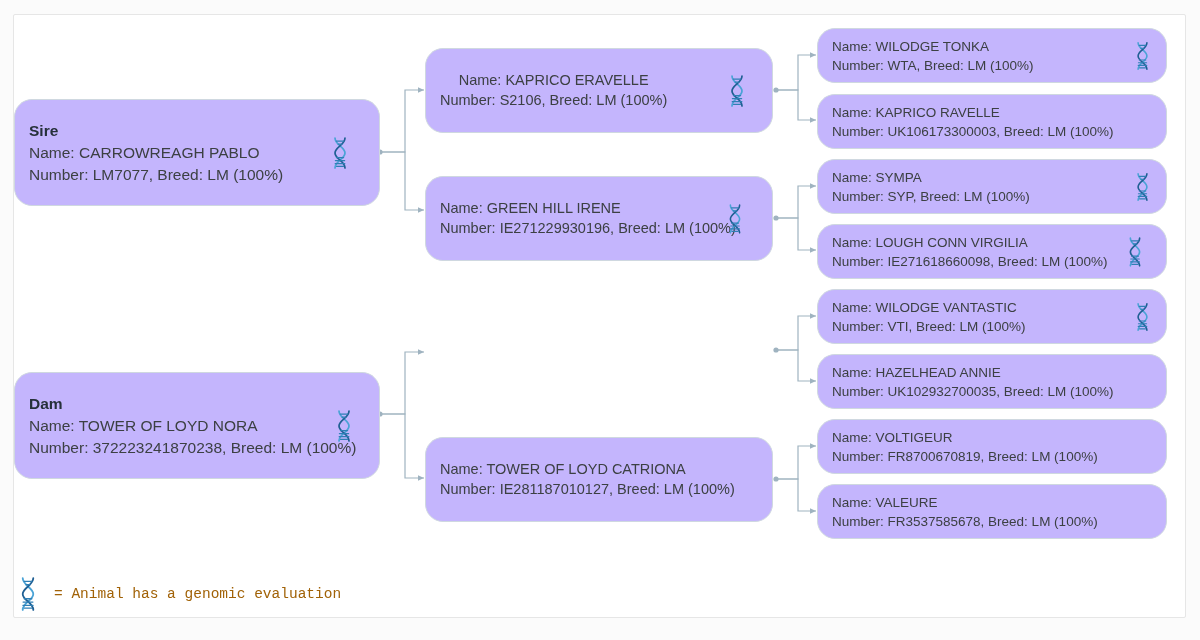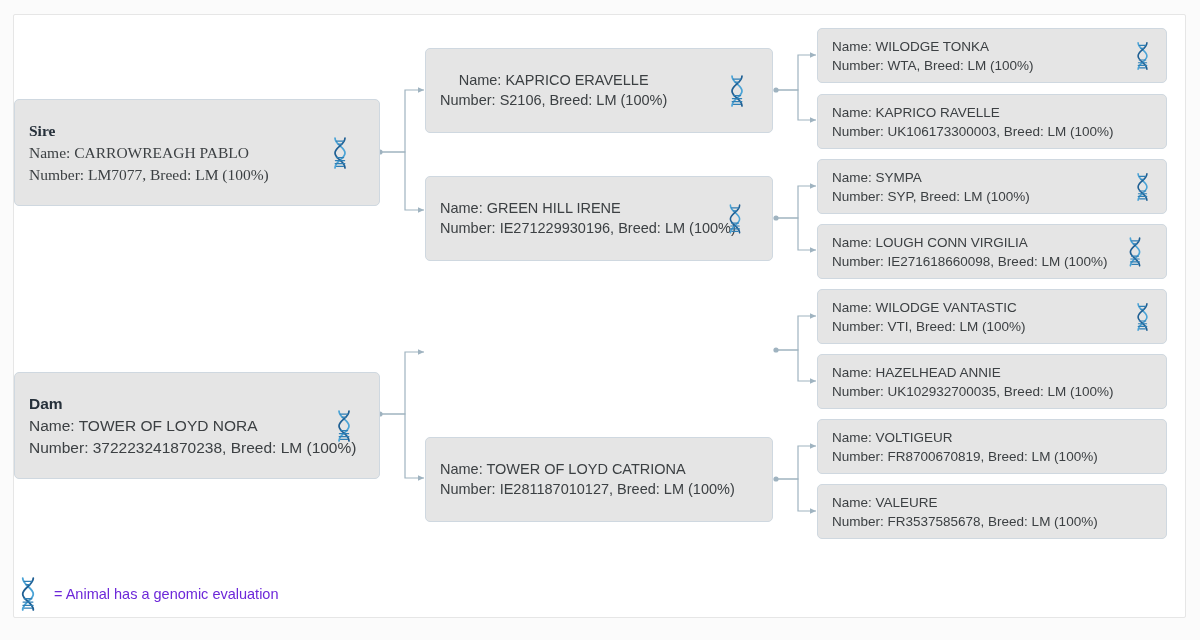--- a/index.html
+++ b/index.html
@@ -24,23 +24,23 @@
     position:absolute;left:0;top:0;width:1200px;height:640px;
   }
 
   
   .links{position:absolute;left:0;top:0;width:1200px;height:640px;pointer-events:none;}
 
   
   .node{
     position:absolute;
     box-sizing:border-box;
-    background:#e5e5e5;
+    background:#c4b5fd;
     border:1px solid #cfd8e0;
-    border-radius:5px;
+    border-radius:18px;
     color:#3c4043;
   }
   .node .txt{
     position:absolute;
     left:14px;
     top:50%;
     transform:translateY(-50%);
     line-height:1.42;
     white-space:nowrap;
   }
@@ -71,22 +71,23 @@
     position:absolute;
     left:14px;
     bottom:26px;
     height:40px;
     display:flex;
     align-items:center;
     gap:12px;
   }
   .legend .lbl{
     font-size:14.5px;
-    color:#6d28d9;
+    color:#a16207;
     white-space:nowrap;
+    font-family:Liberation Mono, monospace;
   }
   .legend .dnaBox{position:relative;width:28px;height:36px;}
   .legend .dnaBox .dna{position:absolute;left:0;top:0;width:28px;height:36px;transform:none;}
 </style>
 </head>
 <body>
 
 <div class="page">
   <div class="panel"></div>
 
@@ -119,21 +120,21 @@
         <path d="M776,350 L798,350 L798,316 L816,316" marker-end="url(#ar)"></path>
         <path d="M776,350 L798,350 L798,381 L816,381" marker-end="url(#ar)"></path>
         <circle cx="776" cy="350" r="2.6" fill="#9fb3c0" stroke="none"></circle>
 
         <path d="M776,479 L798,479 L798,446 L816,446" marker-end="url(#ar)"></path>
         <path d="M776,479 L798,479 L798,511 L816,511" marker-end="url(#ar)"></path>
         <circle cx="776" cy="479" r="2.6" fill="#9fb3c0" stroke="none"></circle>
       </g>
     </svg>
 
-    <div class="node gen1" style="left:14px;top:99px;font-family:Liberation Serif, serif;">
+    <div class="node gen1" style="left:14px;top:99px;">
       <div class="txt">
         <span class="role">Sire</span>
         <span class="line">Name: CARROWREAGH PABLO</span>
         <span class="line">Number: LM7077, Breed: LM (100%)</span>
       </div>
       <svg class="dna g1" viewBox="0 0 26 34">
         <g fill="none" stroke-linecap="round">
           <path d="M8,2 C8,9 18,11 18,17 C18,23 8,25 8,32" stroke="#4aa3d6" stroke-width="1.7"></path>
           <path d="M18,2 C18,9 8,11 8,17 C8,23 18,25 18,32" stroke="#1f5f93" stroke-width="1.7"></path>
           <g stroke="#2f7fb5" stroke-width="1.25">

